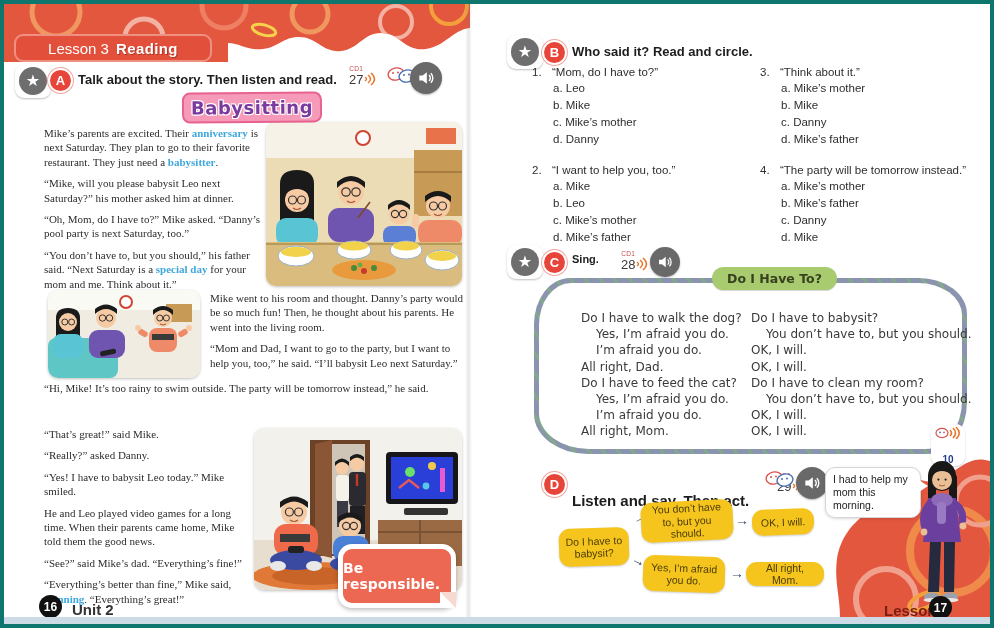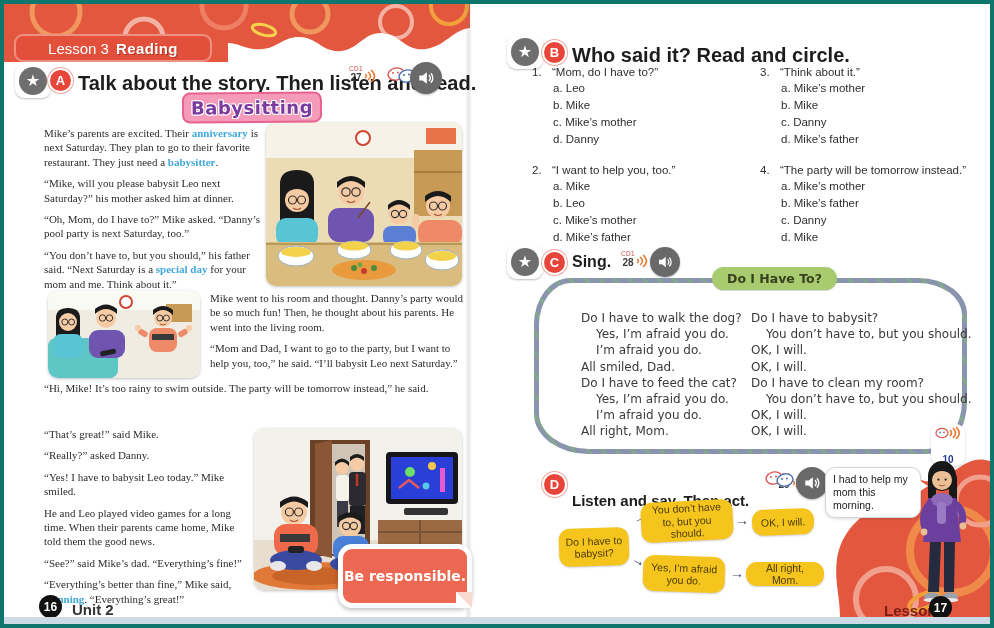--- a/index.html
+++ b/index.html
@@ -25,46 +25,46 @@
 
   .star-sticker{width:36px;height:34px;background:#fff;border-radius:9px;display:flex;
     align-items:center;justify-content:center;box-shadow:0 1px 2px rgba(0,0,0,.25);z-index:2;}
   .star-circle{width:28px;height:28px;border-radius:50%;background:#6e6e6e;color:#fff;
     display:flex;align-items:center;justify-content:center;font-size:16px;line-height:1;}
 
   .letter-badge{width:21px;height:21px;border-radius:50%;background:#e8453a;color:#fff;
     font-weight:bold;font-size:13px;display:flex;align-items:center;justify-content:center;
     box-shadow:0 0 0 2px #fff,0 0 0 3px #f0a79d;z-index:2;}
 
-  .sec-title{font-weight:bold;font-size:20px;color:#1d1d1d;z-index:2;}
+  .sec-title{font-weight:bold;font-size:13px;color:#1d1d1d;z-index:2;}
 
   .spk-btn{width:30px;height:30px;border-radius:50%;background:#696969;display:flex;
     align-items:center;justify-content:center;box-shadow:0 1px 2px rgba(0,0,0,.3);z-index:2;}
 
   .cd-icon{display:flex;align-items:flex-end;z-index:2;}
   .cd-txt{display:flex;flex-direction:column;align-items:center;line-height:1;}
   .cd-lab{font-size:6.5px;color:#c0504d;letter-spacing:.3px;}
-  .cd-num{font-size:10px;font-weight:bold;color:#3a3a3a;}
+  .cd-num{font-size:13px;font-weight:normal;color:#3a3a3a;}
   .pair-icon{z-index:2;}
 
   
   .ribbon{left:178px;top:88px;width:140px;height:31px;background:#f59ab8;border:2px solid #e8628f;
     border-radius:8px;display:flex;align-items:center;justify-content:center;z-index:2;
     transform:rotate(-.5deg);box-sizing:border-box;}
   .ribbon span{font-family:"DejaVu Sans",sans-serif;font-weight:bold;font-size:18px;color:#7b3a9e;
     text-shadow:-1px -1px 0 #fff,1px -1px 0 #fff,-1px 1px 0 #fff,1px 1px 0 #fff;letter-spacing:.5px;}
 
   
   .story-area{font-family:"Liberation Serif",serif;color:#2c2c2c;z-index:2;}
   .story-p{margin:0 0 7px 0;font-size:11px;line-height:14.4px;}
   .hl{color:#3fa7dc;font-weight:bold;}
 
   .illu{border-radius:10px;box-shadow:0 1px 3px rgba(0,0,0,.25);z-index:1;overflow:hidden;background:#fff;}
 
-  .sticker{left:334px;top:540px;width:134px;height:64px;background:#ec6853;border:5px solid #fff;
+  .sticker{left:334px;top:540px;width:118px;height:64px;background:#ec6853;border:5px solid #fff;
     border-radius:14px;box-shadow:0 2px 4px rgba(0,0,0,.25);display:flex;align-items:center;
     justify-content:center;z-index:3;box-sizing:border-box;}
   .sticker span{color:#fff;font-weight:bold;font-size:14px;font-family:"DejaVu Sans",sans-serif;}
   .sticker:after{content:"";position:absolute;right:-5px;bottom:-5px;width:0;height:0;
     border-left:16px solid #f7d9d2;border-bottom:16px solid #fff;transform:rotate(90deg);}
 
   
   .page-num{width:23px;height:23px;border-radius:50%;background:#101010;color:#fff;font-weight:bold;
     font-size:12px;display:flex;align-items:center;justify-content:center;z-index:4;}
   .foot-label{font-size:15px;font-weight:bold;color:#333;z-index:4;}
@@ -425,21 +425,21 @@
     </div>
 
   <div class="abs star-sticker" style="left:503px;top:241px;">
     <div class="star-circle">
         <span>★</span>
       </div>
   </div>
   <div class="abs letter-badge" style="left:540px;top:248px;">
     <span>C</span>
   </div>
-  <div class="abs sec-title" style="left:568px;top:249px;font-size:16px;">Sing.</div>
+  <div class="abs sec-title" style="left:568px;top:249px;font-size:11px;">Sing.</div>
   <div class="abs cd-icon" style="left:617px;top:247px;">
     <span class="cd-txt">
         <span class="cd-lab">CD1</span>
         <span class="cd-num">28</span>
       </span>
     <svg width="13" height="14" viewBox="0 0 13 14">
       <path d="M2 5 Q5 7 2 9 M5 3 Q10 7 5 11 M8 1 Q15 7 8 13" stroke="#e8762a" stroke-width="1.5" fill="none"></path>
     </svg>
   </div>
   <div class="abs spk-btn" style="left:646px;top:243px;">
@@ -449,21 +449,21 @@
       <path d="M17.8 6.3a8 8 0 010 11.4" stroke="#fff" stroke-width="1.7" fill="none"></path>
     </svg>
   </div>
 
   <div class="abs song-box">
     <div class="song-inner">
       <div class="lyrics left">
           <div class="lyric">Do I have to walk the dog?</div>
           <div class="lyric ind">Yes, I’m afraid you do.</div>
           <div class="lyric ind">I’m afraid you do.</div>
-          <div class="lyric">All smiled, Dad.</div>
+          <div class="lyric">All right, Dad.</div>
           <div class="lyric">Do I have to feed the cat?</div>
           <div class="lyric ind">Yes, I’m afraid you do.</div>
           <div class="lyric ind">I’m afraid you do.</div>
           <div class="lyric">All right, Mom.</div>
         </div>
       <div class="lyrics right">
           <div class="lyric">Do I have to babysit?</div>
           <div class="lyric ind">You don’t have to, but you should.</div>
           <div class="lyric">OK, I will.</div>
           <div class="lyric">OK, I will.</div>

